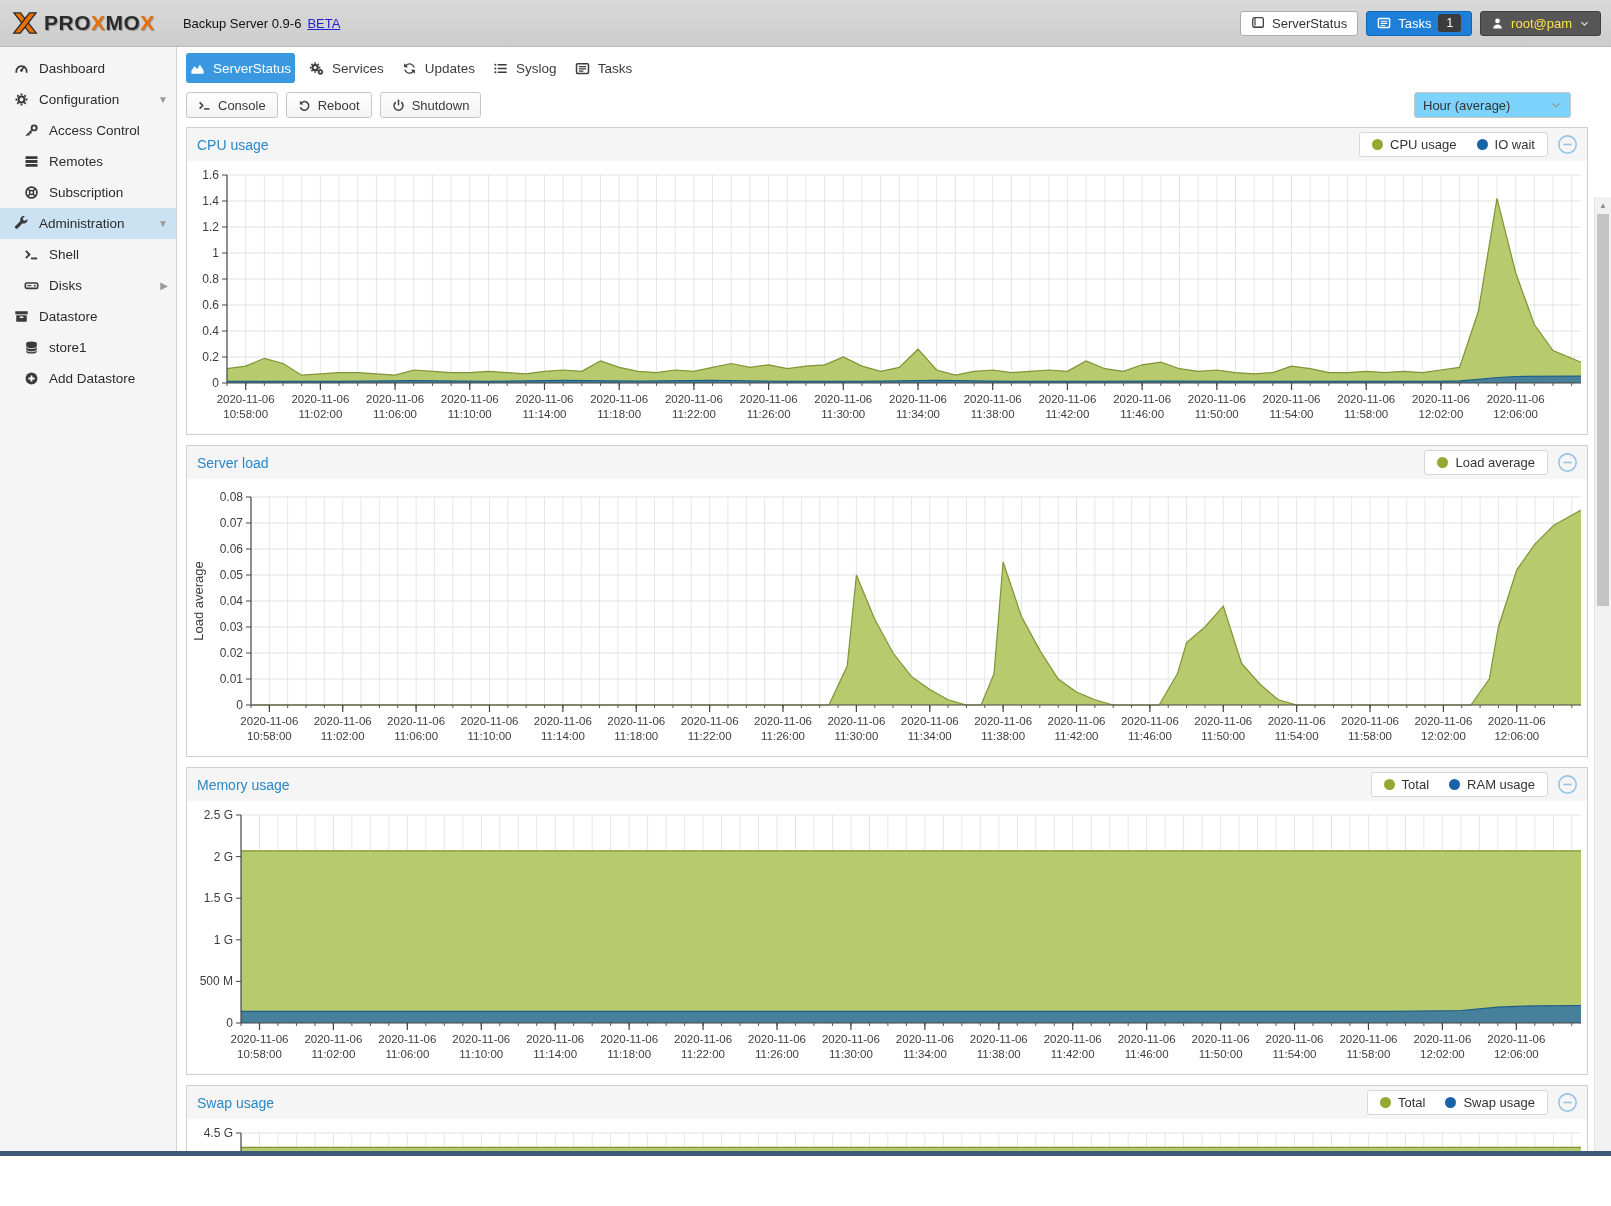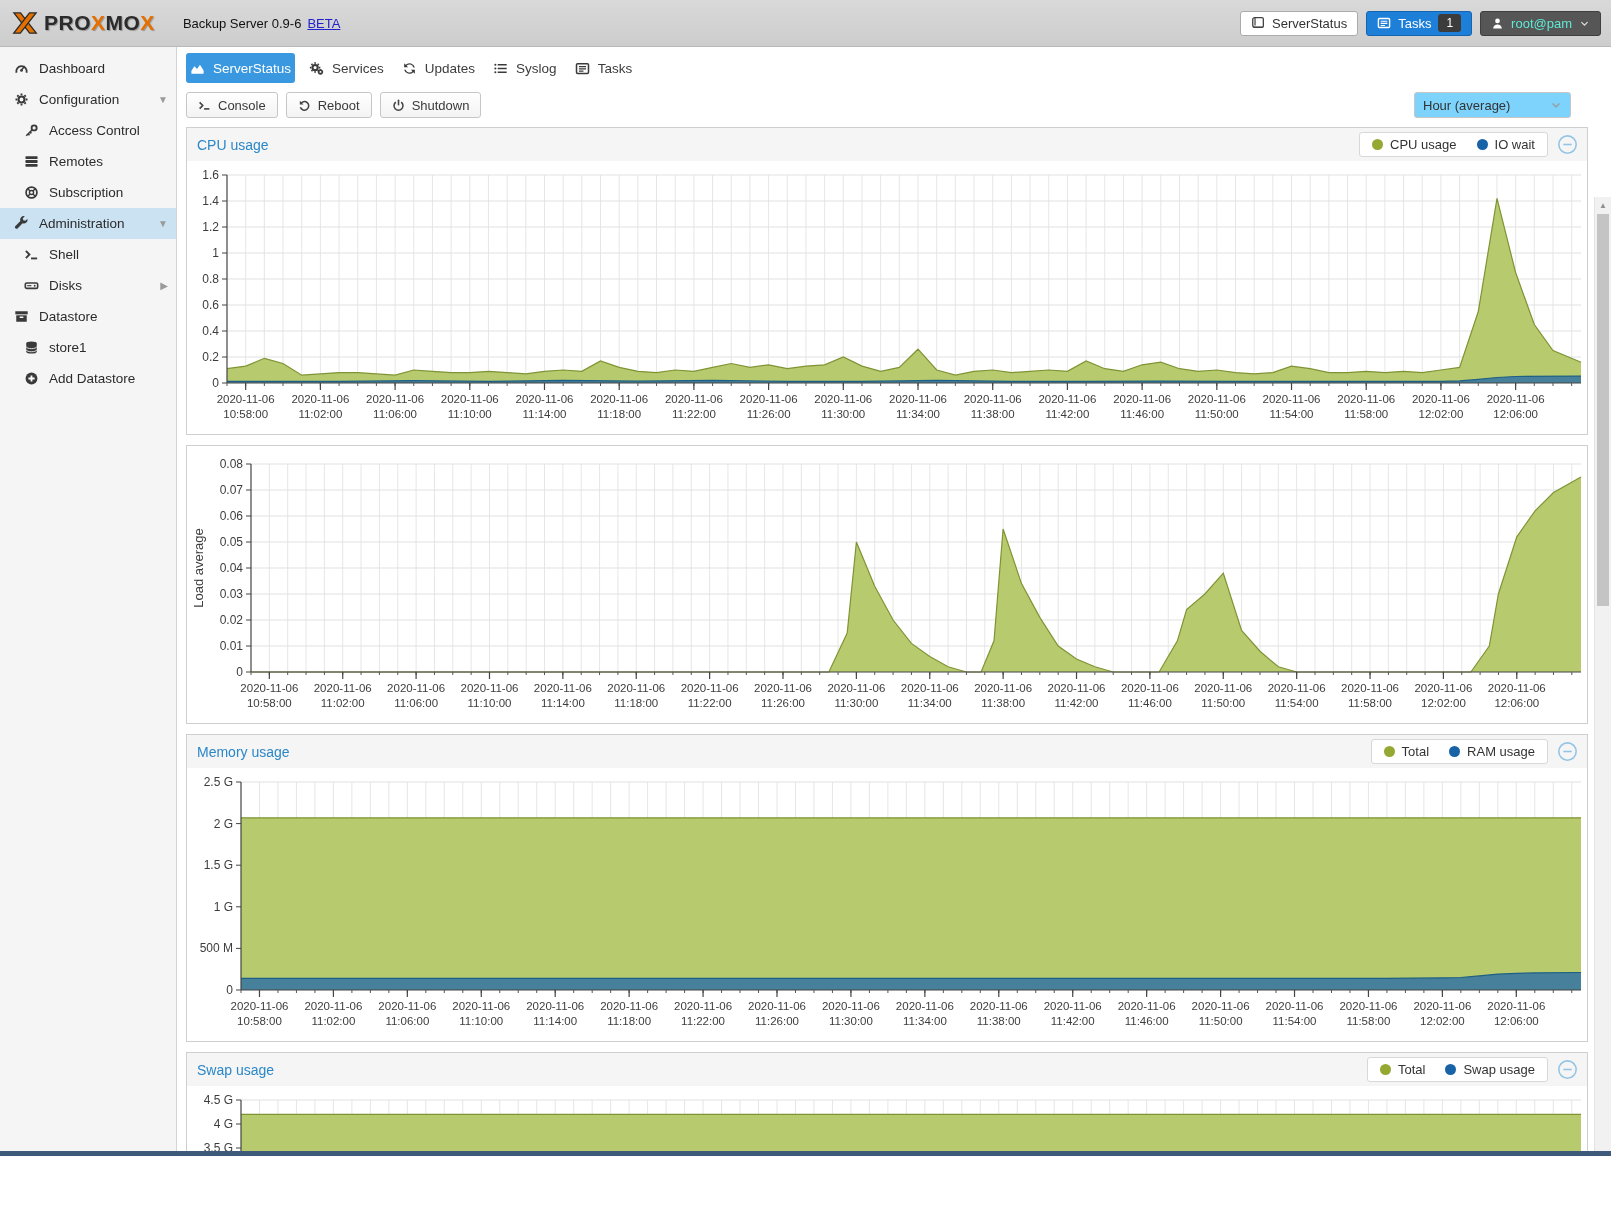--- a/index.html
+++ b/index.html
@@ -15,21 +15,21 @@
   .brand { font-size:21px; font-weight:bold; letter-spacing:.5px; color:#2b2b2b;
            text-shadow:1px 1px 1px rgba(0,0,0,.28); }
   .brand .orange { color:#e57000; }
   .product { margin-left:28px; font-size:13px; color:#111; }
   .beta { margin-left:6px; font-size:13px; color:#2222cc; text-decoration:underline; cursor:pointer; }
   .hdr-right { margin-left:auto; display:flex; align-items:center; gap:8px; }
   .hbtn { height:25px; display:flex; align-items:center; gap:7px; padding:0 10px; font-size:13px;
           border-radius:3px; cursor:pointer; }
   .hbtn.light { background:#fff; border:1px solid #ababab; color:#333; }
   .hbtn.blue { background:#1e7fd9; border:1px solid #1465b0; color:#fff; }
-  .hbtn.dark { background:#565656; border:1px solid #3f3f3f; color:#5eead4; }
+  .hbtn.dark { background:#565656; border:1px solid #3f3f3f; color:#fde047; }
   .badge { background:#3c3c3c; color:#fff; border-radius:3px; font-size:12px; padding:2px 8px; }
   .ic { display:inline-flex; }
 
   
   .bdy { display:flex; height:1159px; }
 
   
   .sidebar { width:177px; background:#f5f5f5; border-right:1px solid #d4d4d4; padding-top:6px; flex:none; }
   .nav-item { display:flex; align-items:center; height:31px; padding:0 8px 0 13px; font-size:13.5px;
               color:#2b2b2b; cursor:pointer; }
@@ -594,20 +594,35 @@
                   <text x="1251.9310344827586" y="236" text-anchor="middle" font-size="11.5" font-family="&quot;Liberation Sans&quot;,&quot;DejaVu Sans&quot;,sans-serif">2020-11-06</text>
                   <text x="1251.9310344827586" y="251" text-anchor="middle" font-size="11.5" font-family="&quot;Liberation Sans&quot;,&quot;DejaVu Sans&quot;,sans-serif">12:02:00</text>
                   <line x1="1326.6344827586206" y1="216" x2="1326.6344827586206" y2="223" stroke="#444" stroke-width="1.2"></line>
                   <text x="1326.6344827586206" y="236" text-anchor="middle" font-size="11.5" font-family="&quot;Liberation Sans&quot;,&quot;DejaVu Sans&quot;,sans-serif">2020-11-06</text>
                   <text x="1326.6344827586206" y="251" text-anchor="middle" font-size="11.5" font-family="&quot;Liberation Sans&quot;,&quot;DejaVu Sans&quot;,sans-serif">12:06:00</text>
                 </svg></div>
           </div>
         </div>
 
         <div class="panel">
+          <div class="panel-hd">
+            <span class="panel-title">Server load</span>
+            <div class="legend">
+              <span class="li">
+                  <i class="dot" style="background: rgb(149, 168, 49);"></i>
+                  <span>Load average</span>
+                </span>
+            </div>
+            <span class="collapse">
+              <svg width="21" height="21" viewBox="0 0 16 16">
+                  <circle cx="8" cy="8" r="6.6" fill="none" stroke="#94c4e4" stroke-width="1.2"></circle>
+                  <path d="M4.8 8h6.4" stroke="#94c4e4" stroke-width="1.2"></path>
+                </svg>
+            </span>
+          </div>
           <div class="panel-bd">
             <div class="chart"><svg width="1398" height="264">
                   <line x1="80.34482758620689" y1="12" x2="80.34482758620689" y2="220" stroke="#e6e6e6" stroke-width="1"></line>
                   <line x1="98.6896551724138" y1="12" x2="98.6896551724138" y2="220" stroke="#e6e6e6" stroke-width="1"></line>
                   <line x1="117.0344827586207" y1="12" x2="117.0344827586207" y2="220" stroke="#e6e6e6" stroke-width="1"></line>
                   <line x1="135.3793103448276" y1="12" x2="135.3793103448276" y2="220" stroke="#e6e6e6" stroke-width="1"></line>
                   <line x1="153.72413793103448" y1="12" x2="153.72413793103448" y2="220" stroke="#e6e6e6" stroke-width="1"></line>
                   <line x1="172.0689655172414" y1="12" x2="172.0689655172414" y2="220" stroke="#e6e6e6" stroke-width="1"></line>
                   <line x1="190.41379310344828" y1="12" x2="190.41379310344828" y2="220" stroke="#e6e6e6" stroke-width="1"></line>
                   <line x1="208.75862068965517" y1="12" x2="208.75862068965517" y2="220" stroke="#e6e6e6" stroke-width="1"></line>

